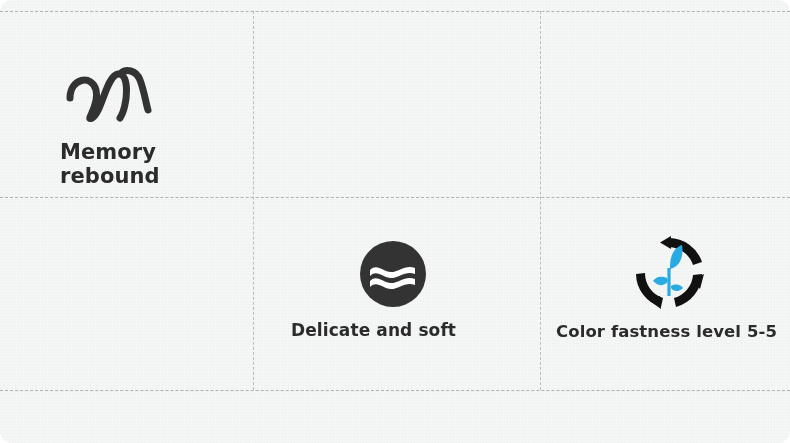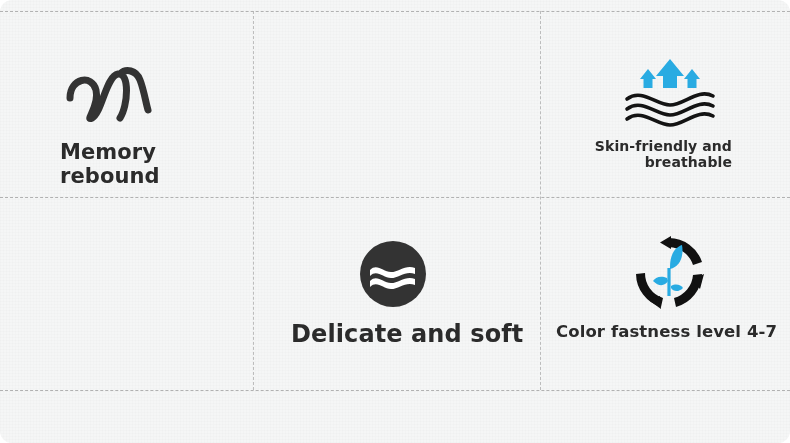--- a/index.html
+++ b/index.html
@@ -78,21 +78,21 @@
   #cell-breathable  { left: 540px; top: 11px; width: 250px; height: 186px; }
   #icon-breathable  { left: 82px; top: 44px; }
   #label-breathable { right: 58px; top: 128px; font-size: 14px; text-align: right; }
 
   #cell-3d          { left: 0; top: 197px; width: 253px; height: 193px; }
   #icon-3d          { left: 70px; top: 34px; }
   #label-3d         { left: 56px; top: 122px; font-size: 14.5px; }
 
   #cell-soft        { left: 253px; top: 197px; width: 287px; height: 193px; }
   #icon-soft        { left: 105px; top: 42px; }
-  #label-soft       { left: 38px; top: 124px; font-size: 24px; }
+  #label-soft       { left: 38px; top: 124px; font-size: 17px; }
 
   #cell-fastness    { left: 540px; top: 197px; width: 250px; height: 193px; }
   #icon-fastness    { left: 90px; top: 37px; }
   #label-fastness   { left: 16px; top: 126px; font-size: 16.5px; }
 </style>
 </head>
 <body>
 
 <div id="canvas">
 
@@ -105,40 +105,20 @@
   <div class="cell" id="cell-memory">
     <div class="icon-wrap" id="icon-memory">
       <svg width="100" height="62" viewBox="0 0 100 62">
         <path d="M8 34 C8 14, 30 10, 34 26 C38 42, 22 58, 30 54 C40 49, 44 12, 56 10 C68 8, 66 42, 58 54 M58 10 C64 4, 74 6, 78 16 C82 26, 84 40, 86 46" fill="none" stroke="#333333" stroke-width="7" stroke-linecap="round" stroke-linejoin="round"></path>
       </svg>
     </div>
     <div class="label" id="label-memory">Memory rebound</div>
   </div>
 
 
-  <div class="cell" id="cell-breathable">
-    <div class="icon-wrap" id="icon-breathable">
-      <svg width="96" height="72" viewBox="0 0 96 72">
-
-        <g fill="#29abe2">
-          <path d="M48 4 L62 21 L55 21 L55 33 L41 33 L41 21 L34 21 Z"></path>
-          <path d="M26 14 L34 24 L30.5 24 L30.5 33 L21.5 33 L21.5 24 L18 24 Z"></path>
-          <path d="M70 14 L78 24 L74.5 24 L74.5 33 L65.5 33 L65.5 24 L62 24 Z"></path>
-        </g>
-
-        <g fill="none" stroke="#141414" stroke-width="3.6" stroke-linecap="round">
-          <path d="M5 44 C20 33, 34 50, 48 50 C62 50, 76 33, 91 41"></path>
-          <path d="M5 54 C20 43, 34 60, 48 60 C62 60, 76 43, 91 51"></path>
-          <path d="M5 64 C20 53, 34 70, 48 70 C62 70, 76 53, 91 61"></path>
-        </g>
-      </svg>
-    </div>
-    <div class="label" id="label-breathable">Skin-friendly and
-breathable</div>
-  </div>
 
 
   <div class="cell" id="cell-soft">
     <div class="icon-wrap" id="icon-soft">
       <svg width="70" height="70" viewBox="0 0 70 70">
         <circle cx="35" cy="35" r="33" fill="#333333"></circle>
         <path d="M12 31 C19 24, 25 33, 33 33 C41 33, 48 25, 57 29 L57 35 C48 31, 41 39, 33 39 C25 39, 19 30, 12 37 Z" fill="#ffffff"></path>
         <path d="M12 42 C19 35, 25 44, 33 44 C41 44, 48 36, 57 40 L57 46 C48 42, 41 50, 33 50 C25 50, 19 41, 12 48 Z" fill="#ffffff"></path>
       </svg>
     </div>
@@ -158,16 +138,16 @@
           <polygon points="31,75 20,67 30,62"></polygon>
         </g>
         <g fill="#29abe2">
           <path d="M39 62 L39 34" stroke="#29abe2" stroke-width="3.2"></path>
           <path d="M40 33 C40 19, 46 13, 52 11 C54 22, 50 33, 40 35 Z"></path>
           <path d="M37 44 C30 41, 25 44, 23 47 C29 53, 35 52, 38 47 Z"></path>
           <path d="M41 52 C46 49, 51 51, 53 54 C48 59, 43 57, 41 54 Z"></path>
         </g>
       </svg>
     </div>
-    <div class="label" id="label-fastness">Color fastness level 4-7</div>
+    <div class="label" id="label-fastness">Color fastness level 5-5</div>
   </div>
 
 </div>
 
 </body></html>

